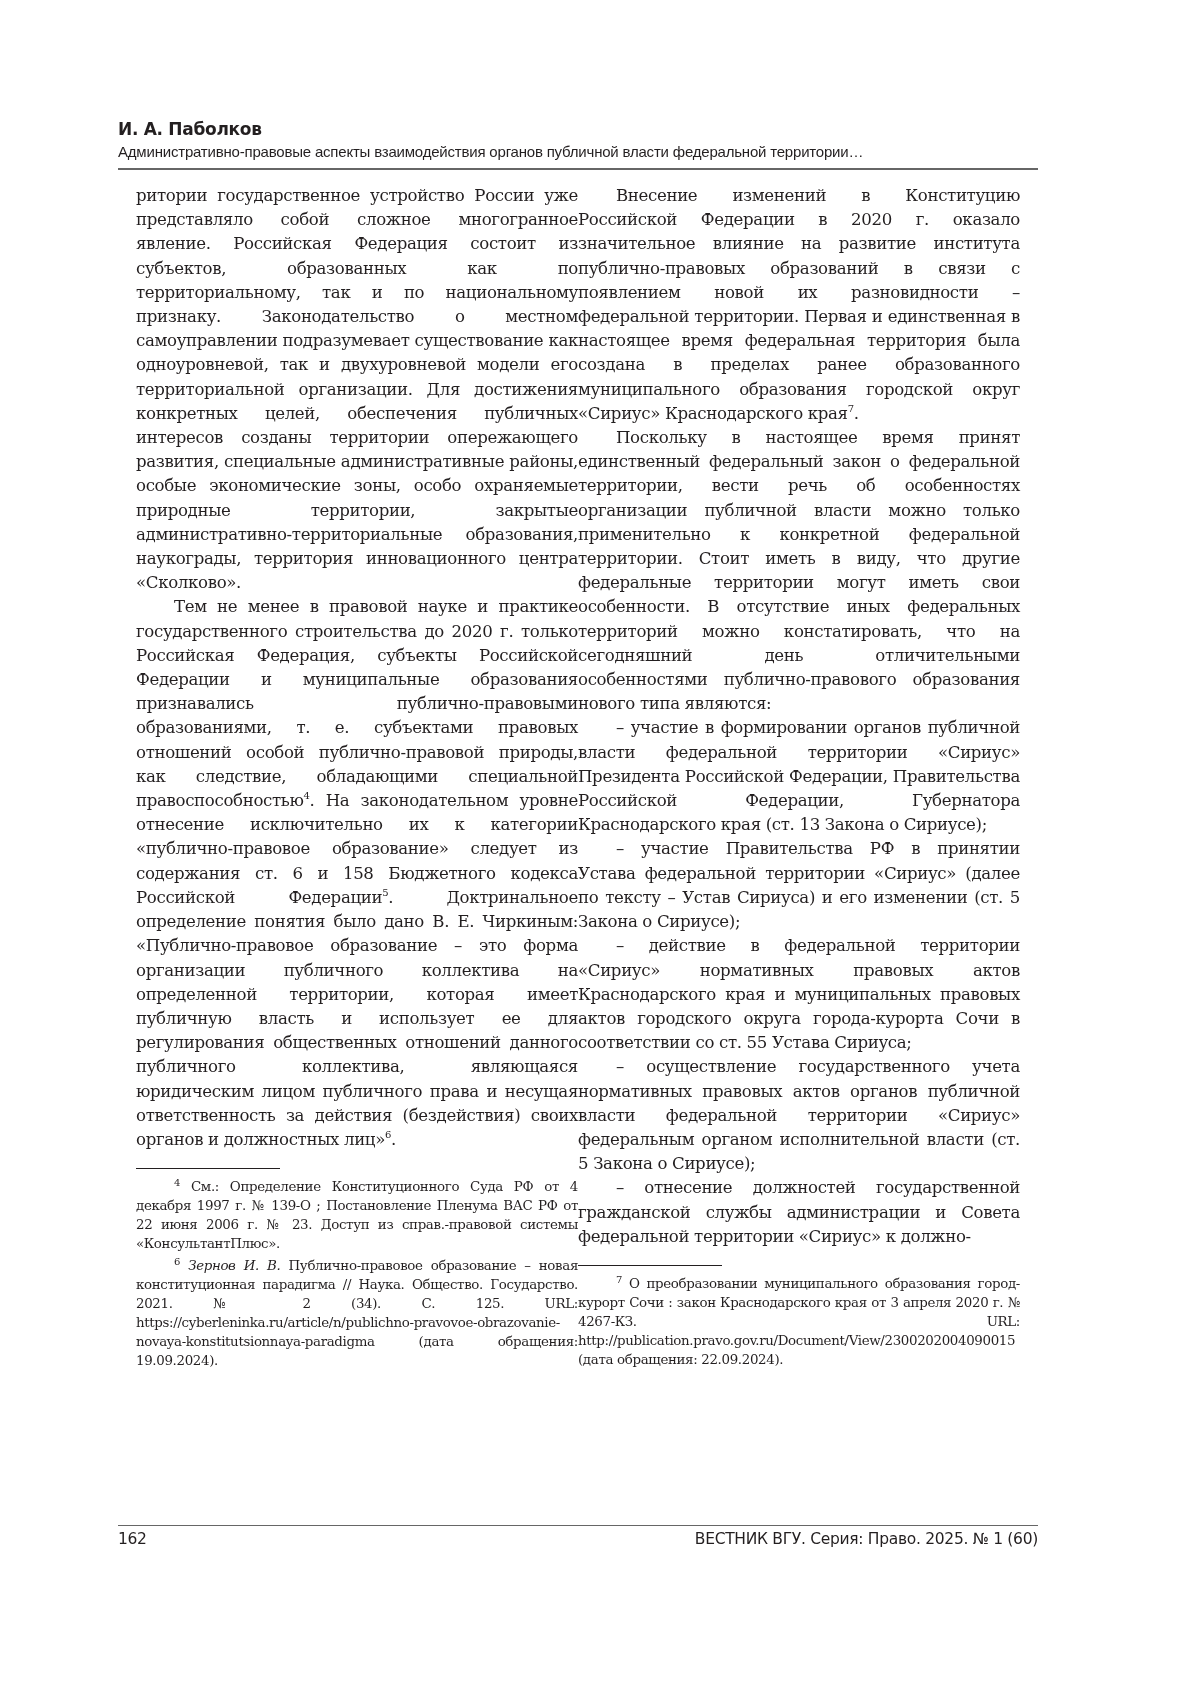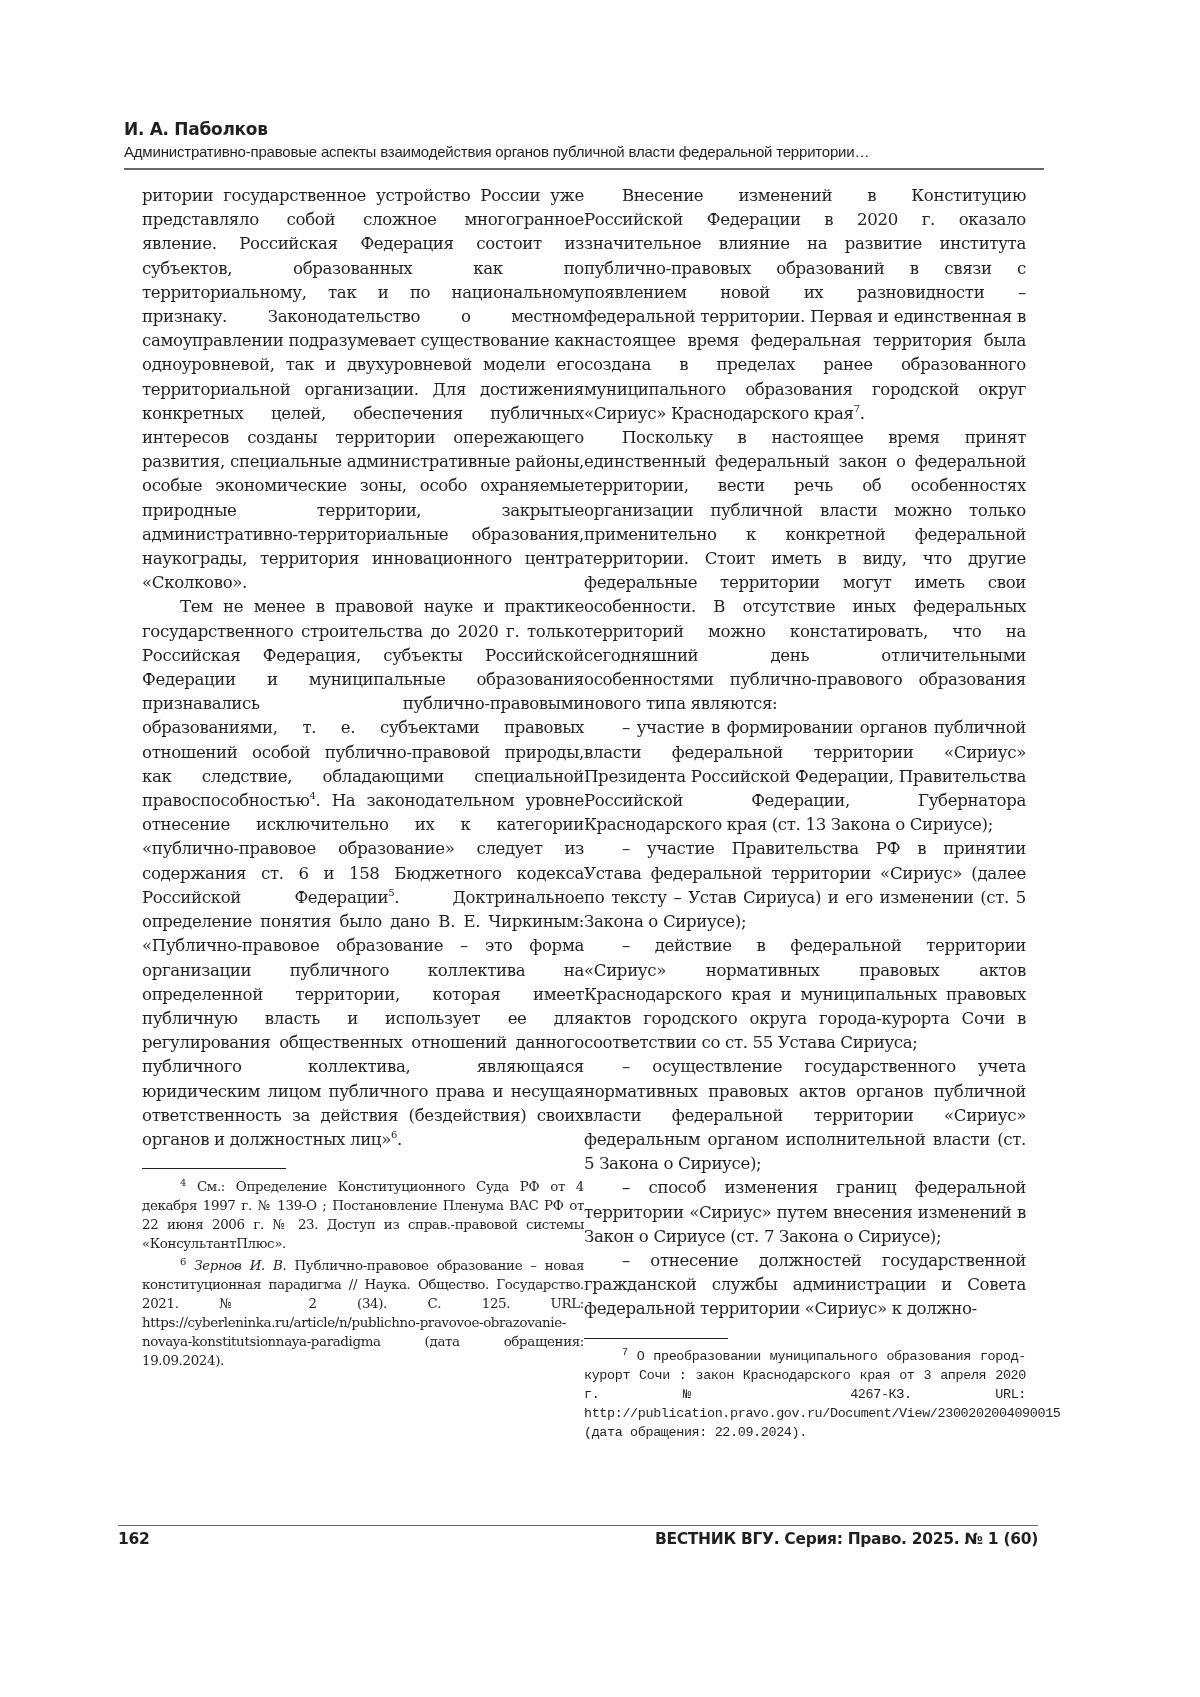--- a/index.html
+++ b/index.html
@@ -1,34 +1,34 @@
 <!DOCTYPE html>
 <html><head>
 <meta charset="utf-8">
 <style>
   html, body { margin: 0; padding: 0; background: #ffffff; }
   body { width: 1200px; height: 1697px; position: relative; color: #231f20; }
-  .page { position: absolute; left: 124px; top: 118px; width: 920px; }
+  .page { position: absolute; left: 118px; top: 118px; width: 920px; }
   .hdr-author { font-family: "DejaVu Sans", sans-serif; font-weight: bold; font-size: 17px; letter-spacing: -0.3px; margin: 0; line-height: 22px; }
   .hdr-title { font-family: Liberation Sans, sans-serif; font-size: 15px; letter-spacing: -0.2px; margin: 2px 0 0 0; line-height: 20px; white-space: nowrap; overflow: hidden; }
   .hdr-rule { border: 0; border-top: 2px solid #666; margin: 6px 0 0 0; }
   .cols { position: absolute; top: 66px; left: 0; width: 920px; display: flex; justify-content: center; }
   .col { width: 442px; font-family: "DejaVu Serif", serif; font-size: 16.6px; line-height: 24.2px; text-align: justify; letter-spacing: -0.35px; }
   .col p { margin: 0; text-indent: 38px; }
   .col p.noind { text-indent: 0; }
   .col p.item { text-indent: 38px; }
   sup { font-size: 10px; line-height: 0; vertical-align: super; }
   .fn-rule { width: 144px; border: 0; border-top: 1.5px solid #231f20; margin: 16px 0 8px 0; }
   .fn { font-family: "DejaVu Serif", serif; font-size: 13.4px; line-height: 19px; text-align: justify; letter-spacing: -0.35px; }
   .fn p { margin: 0 0 3px 0; text-indent: 38px; }
   .fn i { font-style: italic; margin-top: 24px; }
-  .footer { position: absolute; left: 118px; top: 1525px; width: 920px; font-weight: bold; }
+  .footer { position: absolute; left: 118px; top: 1525px; width: 920px; }
   .footer-rule { border: 0; border-top: 1.5px solid #666; margin: 0; }
   .footer-row { display: flex; justify-content: space-between; font-family: "DejaVu Sans", sans-serif; font-size: 15.5px; margin-top: 4px; letter-spacing: -0.3px; }
-  .right-fn { margin-top: 0; font-family: Liberation Mono, monospace; }
+  .right-fn { margin-top: 0; }
 </style>
 </head>
 <body>
 
 <div class="page">
   <p class="hdr-author">И. А. Паболков</p>
   <p class="hdr-title">Административно-правовые аспекты взаимодействия органов публичной власти федеральной территории…</p>
   <hr class="hdr-rule">
 
   <div class="cols">
@@ -43,21 +43,20 @@
       </div>
     </div>
 
     <div class="col">
       <p><span>Внесение изменений в Конституцию Российской Федерации в 2020 г. оказало значительное влияние на развитие института публично-правовых образований в связи с появлением новой их разновидности – федеральной территории. Первая и единственная в настоящее время федеральная территория была создана в пределах ранее образованного муниципального образования городской округ «Сириус» Краснодарского края</span><sup>7</sup>.</p>
       <p>Поскольку в настоящее время принят единственный федеральный закон о федеральной территории, вести речь об особенностях организации публичной власти можно только применительно к конкретной федеральной территории. Стоит иметь в виду, что другие федеральные территории могут иметь свои особенности. В отсутствие иных федеральных территорий можно констатировать, что на сегодняшний день отличительными особенностями публично-правового образования нового типа являются:</p>
       <p class="item">– участие в формировании органов публичной власти федеральной территории «Сириус» Президента Российской Федерации, Правительства Российской Федерации, Губернатора Краснодарского края (ст. 13 Закона о Сириусе);</p>
       <p class="item">– участие Правительства РФ в принятии Устава федеральной территории «Сириус» (далее по тексту – Устав Сириуса) и его изменении (ст. 5 Закона о Сириусе);</p>
       <p class="item">– действие в федеральной территории «Сириус» нормативных правовых актов Краснодарского края и муниципальных правовых актов городского округа города-курорта Сочи в соответствии со ст. 55 Устава Сириуса;</p>
       <p class="item">– осуществление государственного учета нормативных правовых актов органов публичной власти федеральной территории «Сириус» федеральным органом исполнительной власти (ст. 5 Закона о Сириусе);</p>
-      <p class="item">– способ изменения границ федеральной территории «Сириус» путем внесения изменений в Закон о Сириусе (ст. 7 Закона о Сириусе);</p>
       <p class="item">– отнесение должностей государственной гражданской службы администрации и Совета федеральной территории «Сириус» к должно-</p>
 
       <hr class="fn-rule">
       <div class="fn right-fn">
         <p><sup>7</sup> <span>О преобразовании муниципального образования город-курорт Сочи : закон Краснодарского края от 3 апреля 2020 г. № 4267-КЗ. URL: http://publication.pravo.gov.ru/Document/View/2300202004090015 (дата обращения: 22.09.2024).</span></p>
       </div>
     </div>
   </div>
 </div>
 

